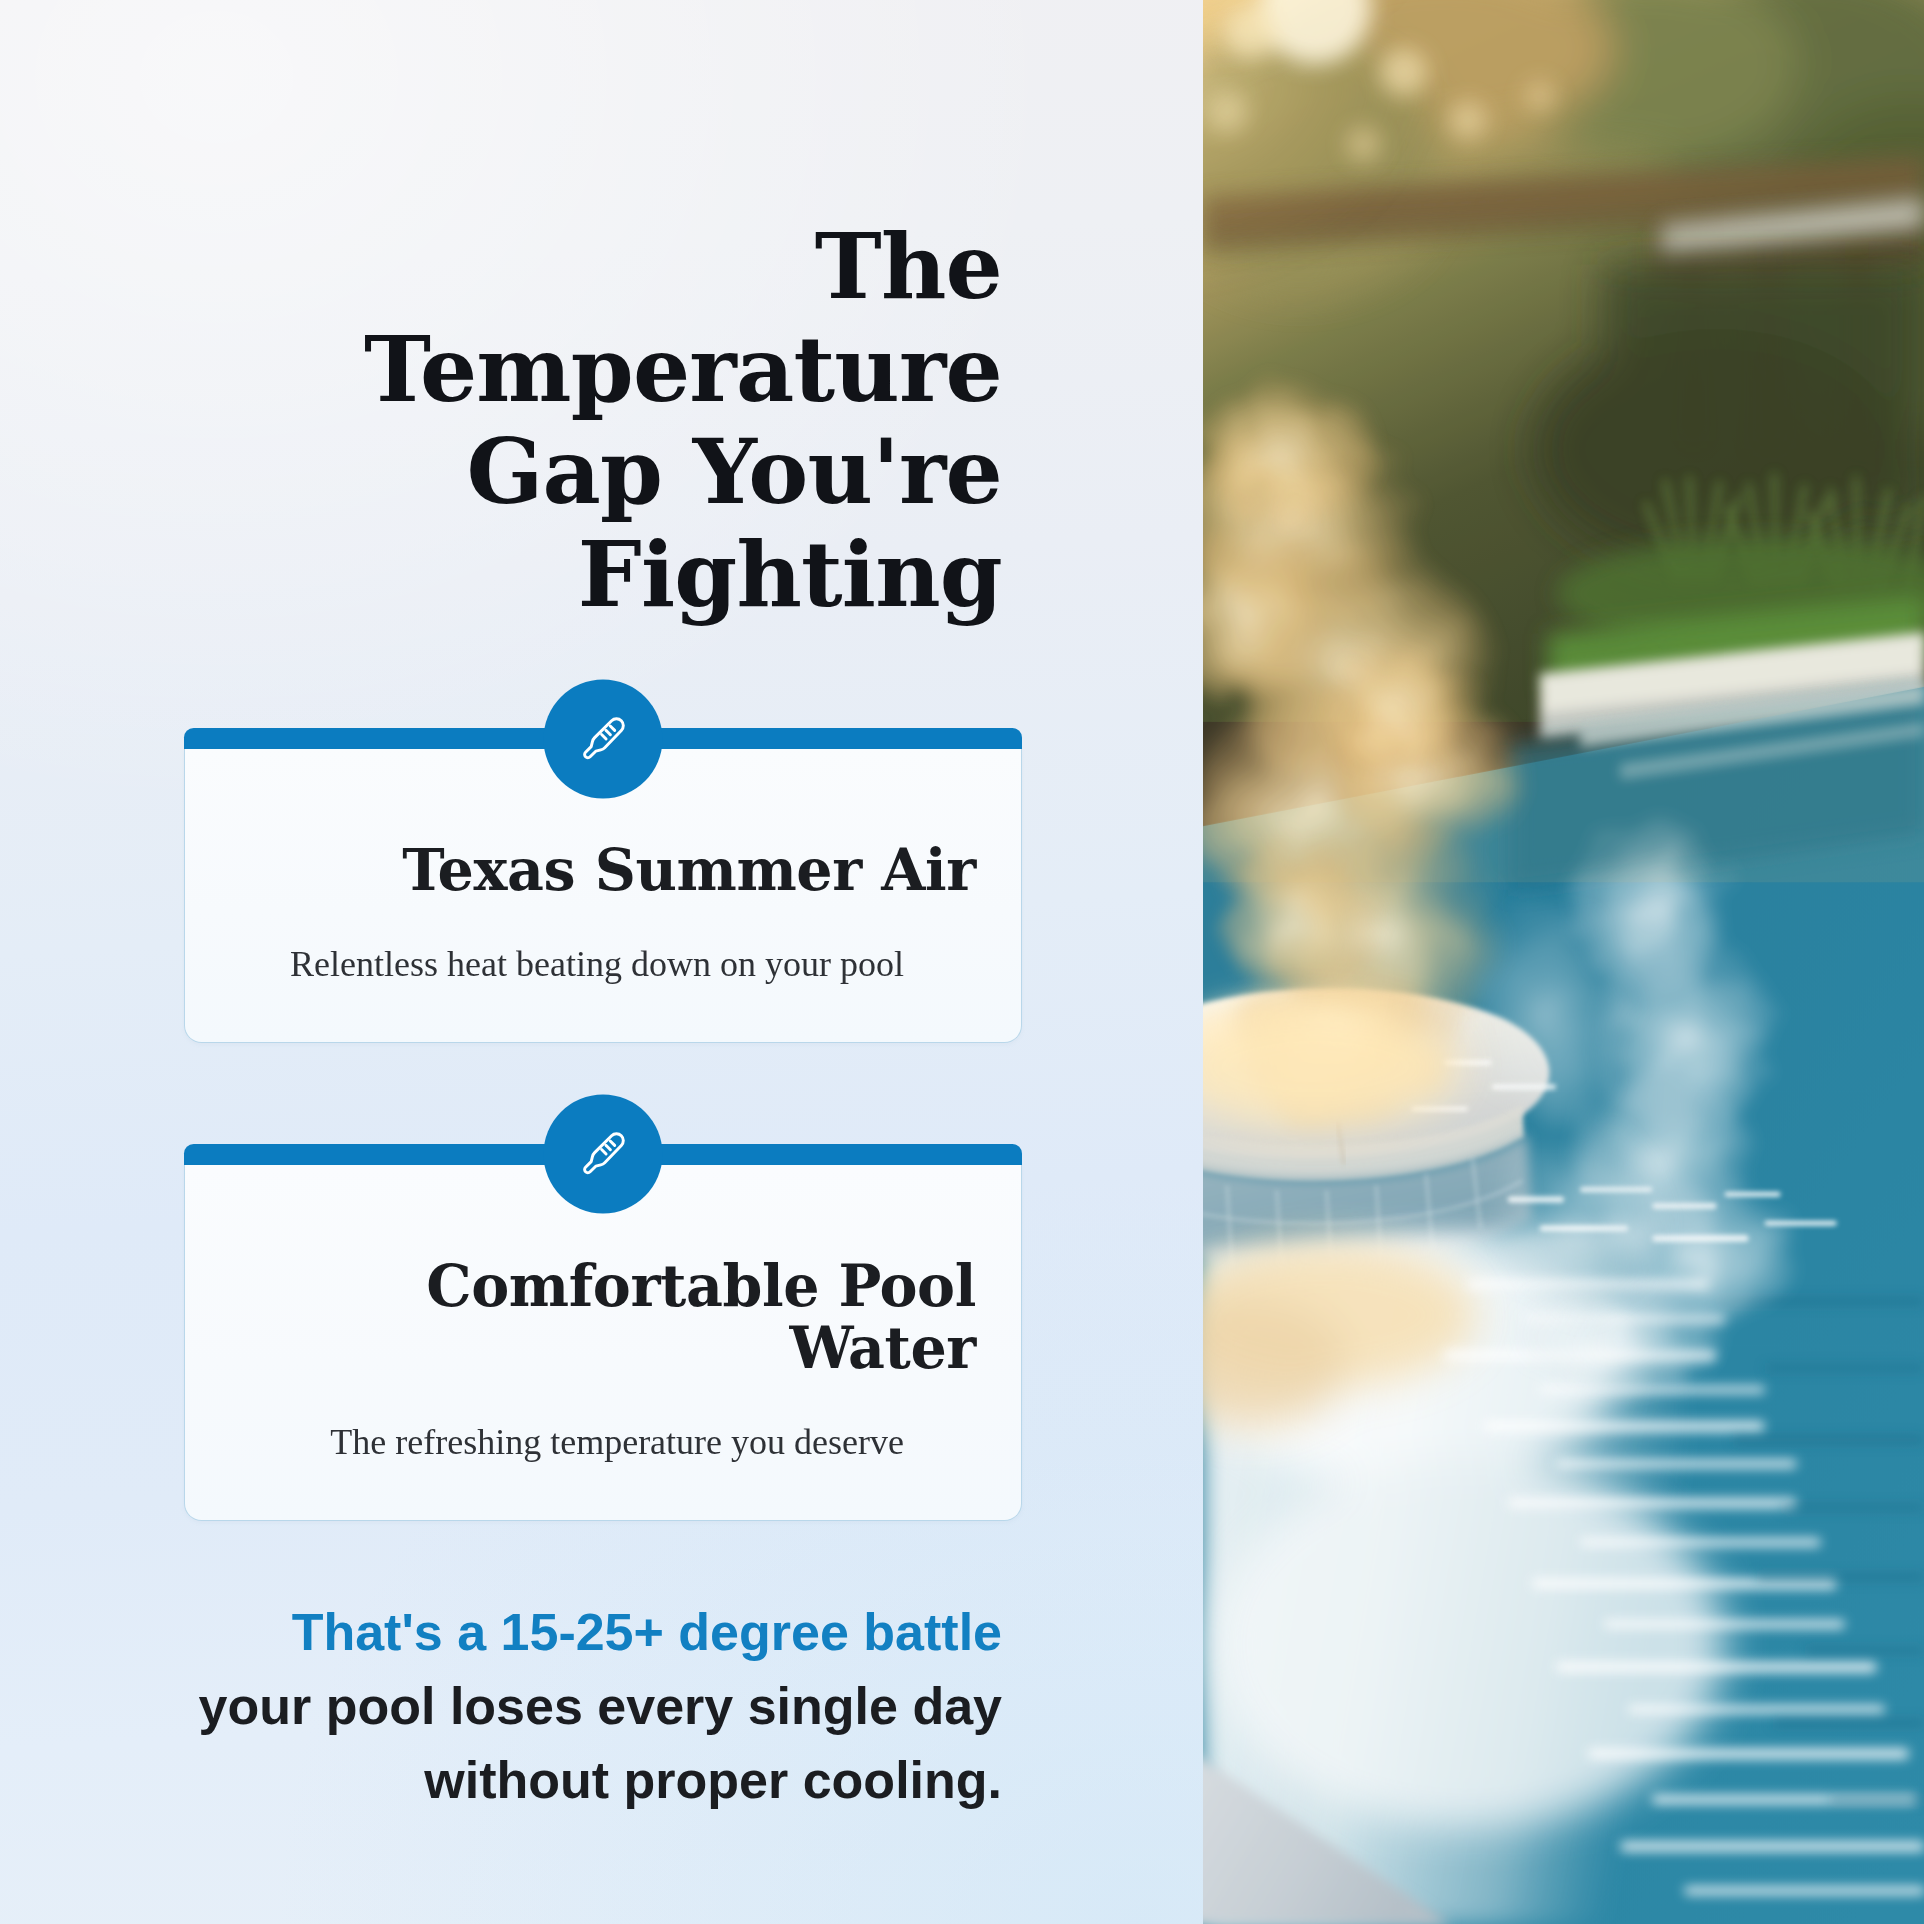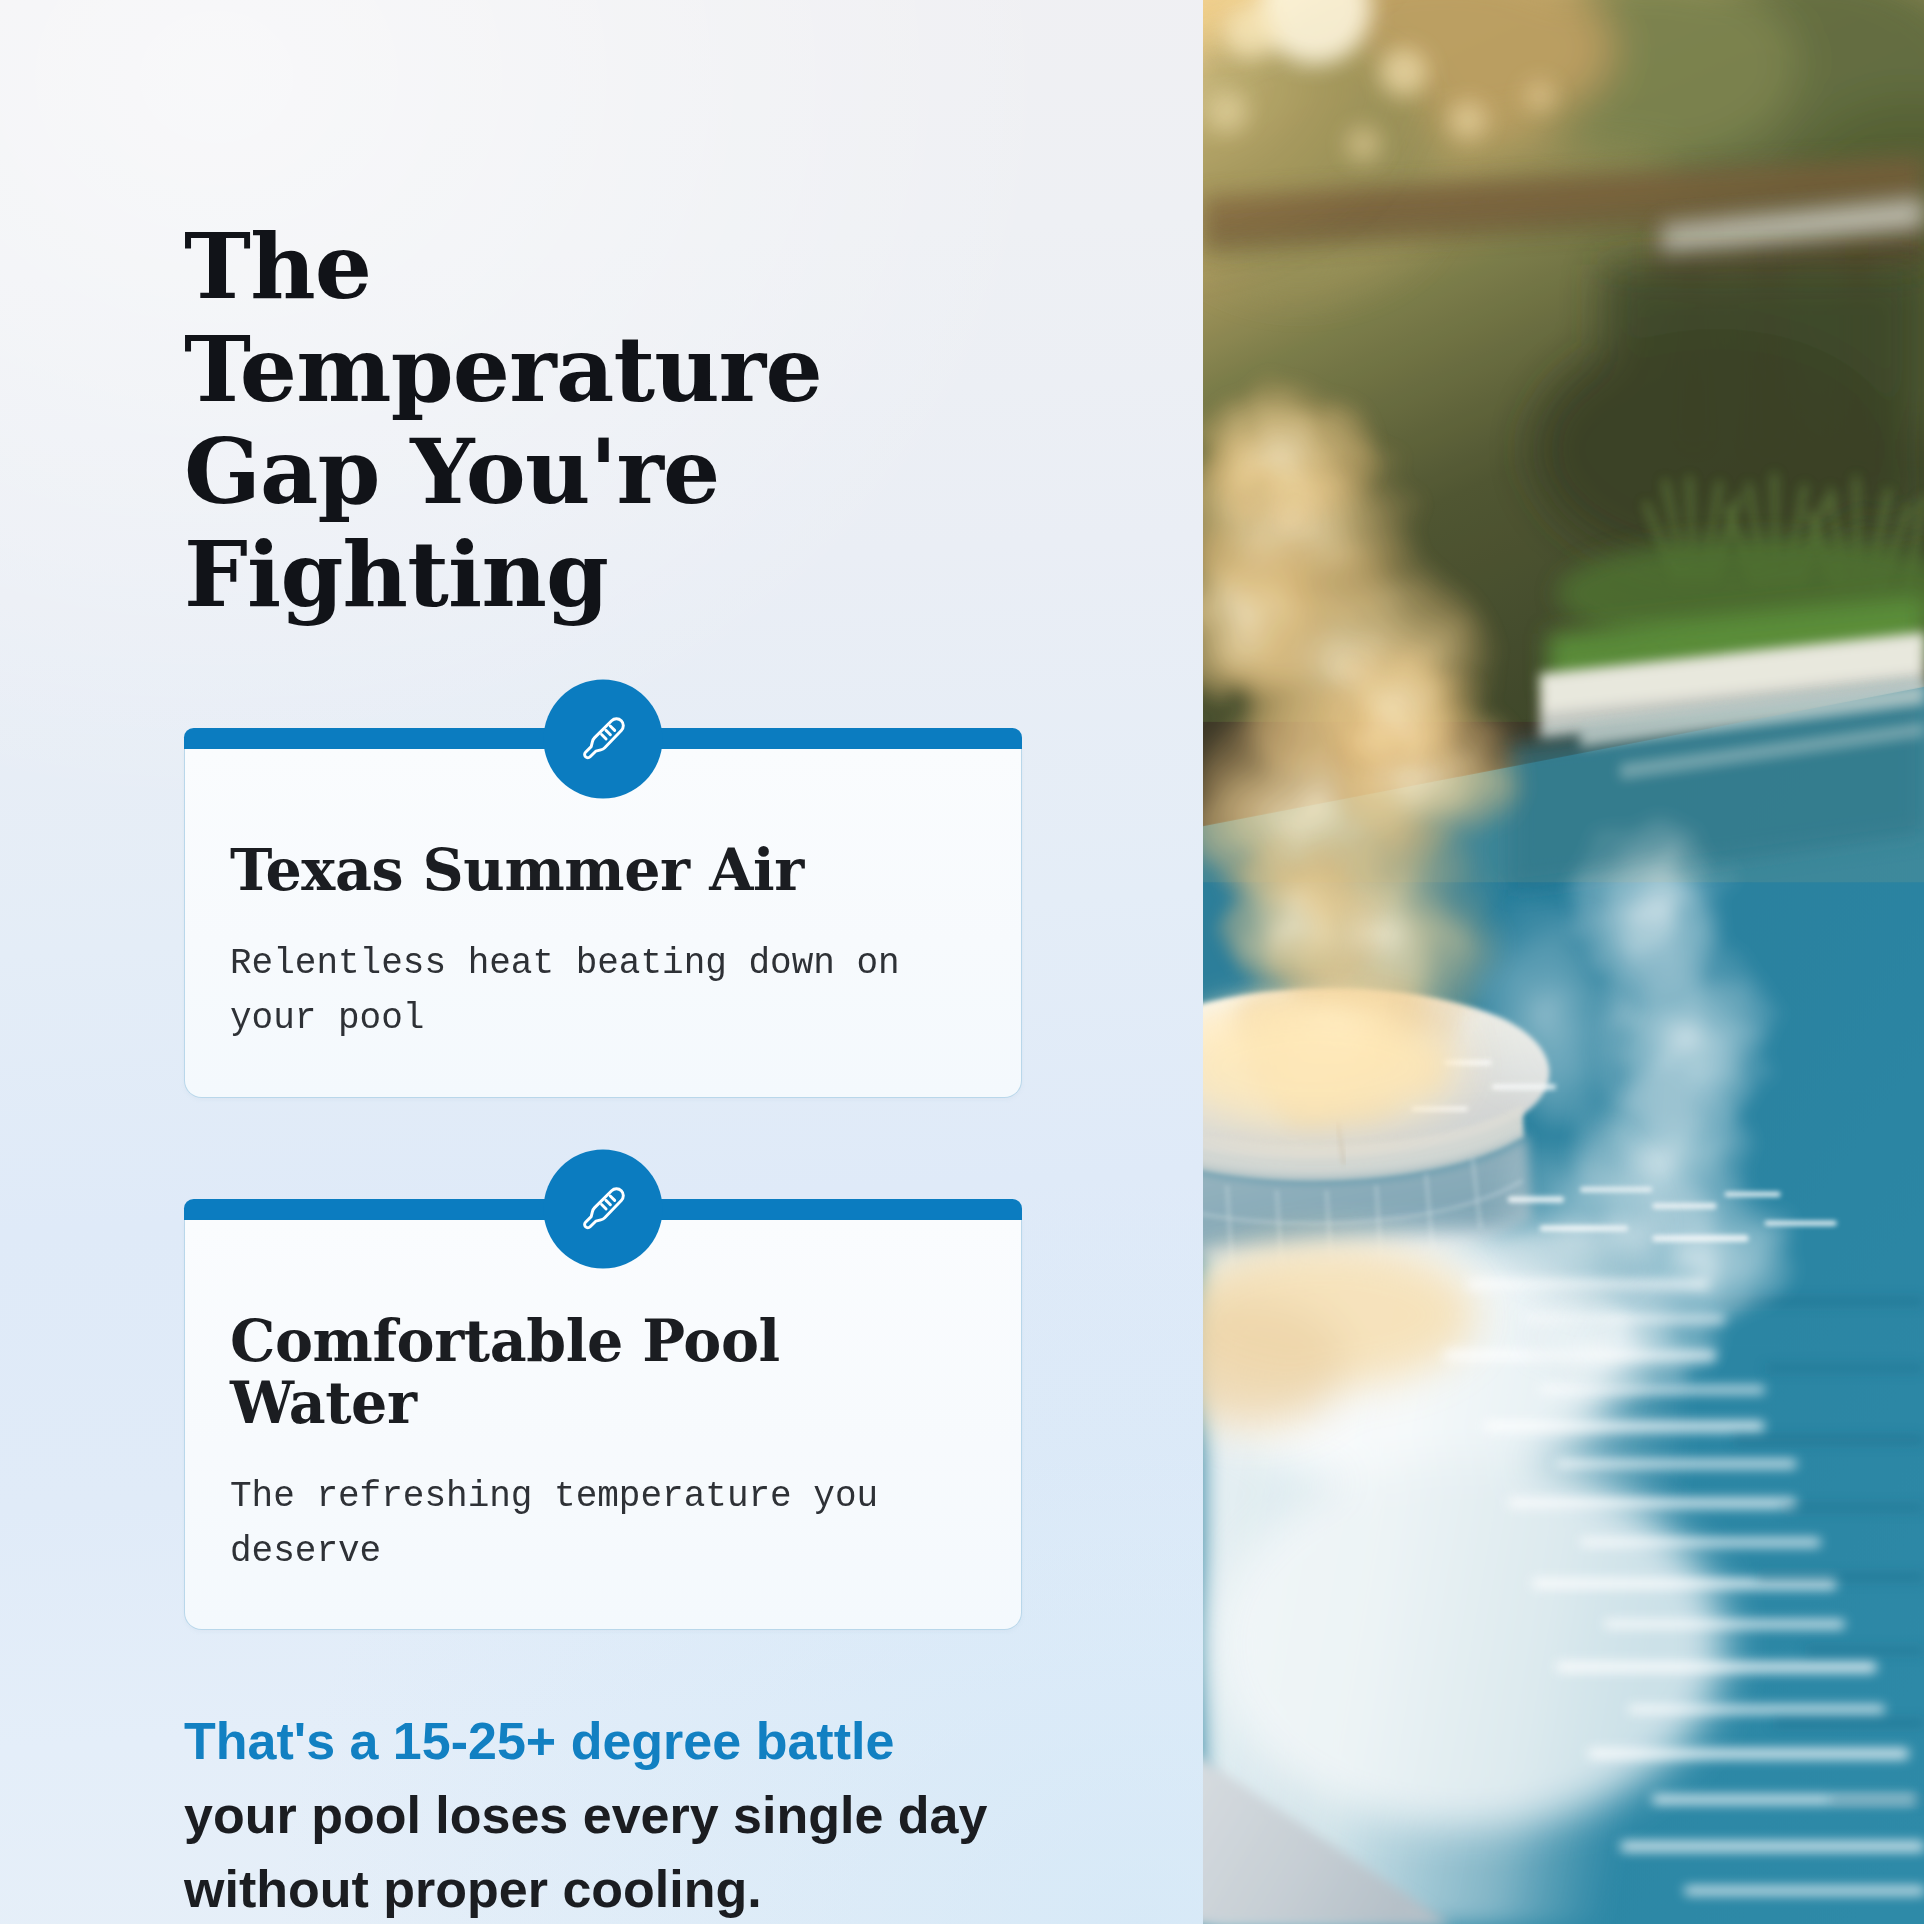--- a/index.html
+++ b/index.html
@@ -12,20 +12,21 @@
     background: #eef0f4;
     font-family: "Liberation Sans", sans-serif;
   }
 
   .page {
     position: relative;
     width: 1925px;
     height: 1925px;
     display: flex;
     overflow: hidden;
+    text-align: right;
   }
 
   
   .left-panel {
     position: relative;
     width: 1203px;
     height: 1925px;
     flex: 0 0 1203px;
     background: linear-gradient(177deg,
         #f0f0f3 0%,
@@ -112,21 +113,21 @@
     font-family: "DejaVu Serif", "Liberation Serif", serif;
     font-weight: 700;
     font-size: 57px;
     line-height: 1.1;
     letter-spacing: -0.4px;
     color: #1b1d21;
     margin-bottom: 35px;
   }
 
   .card-desc {
-    font-family: Liberation Mono, monospace;
+    font-family: Liberation Serif, serif;
     font-weight: 400;
     font-size: 36px;
     line-height: 1.52;
     color: #2e3136;
     max-width: 674px;
   }
 
   
   .closing {
     margin-top: 75px;

